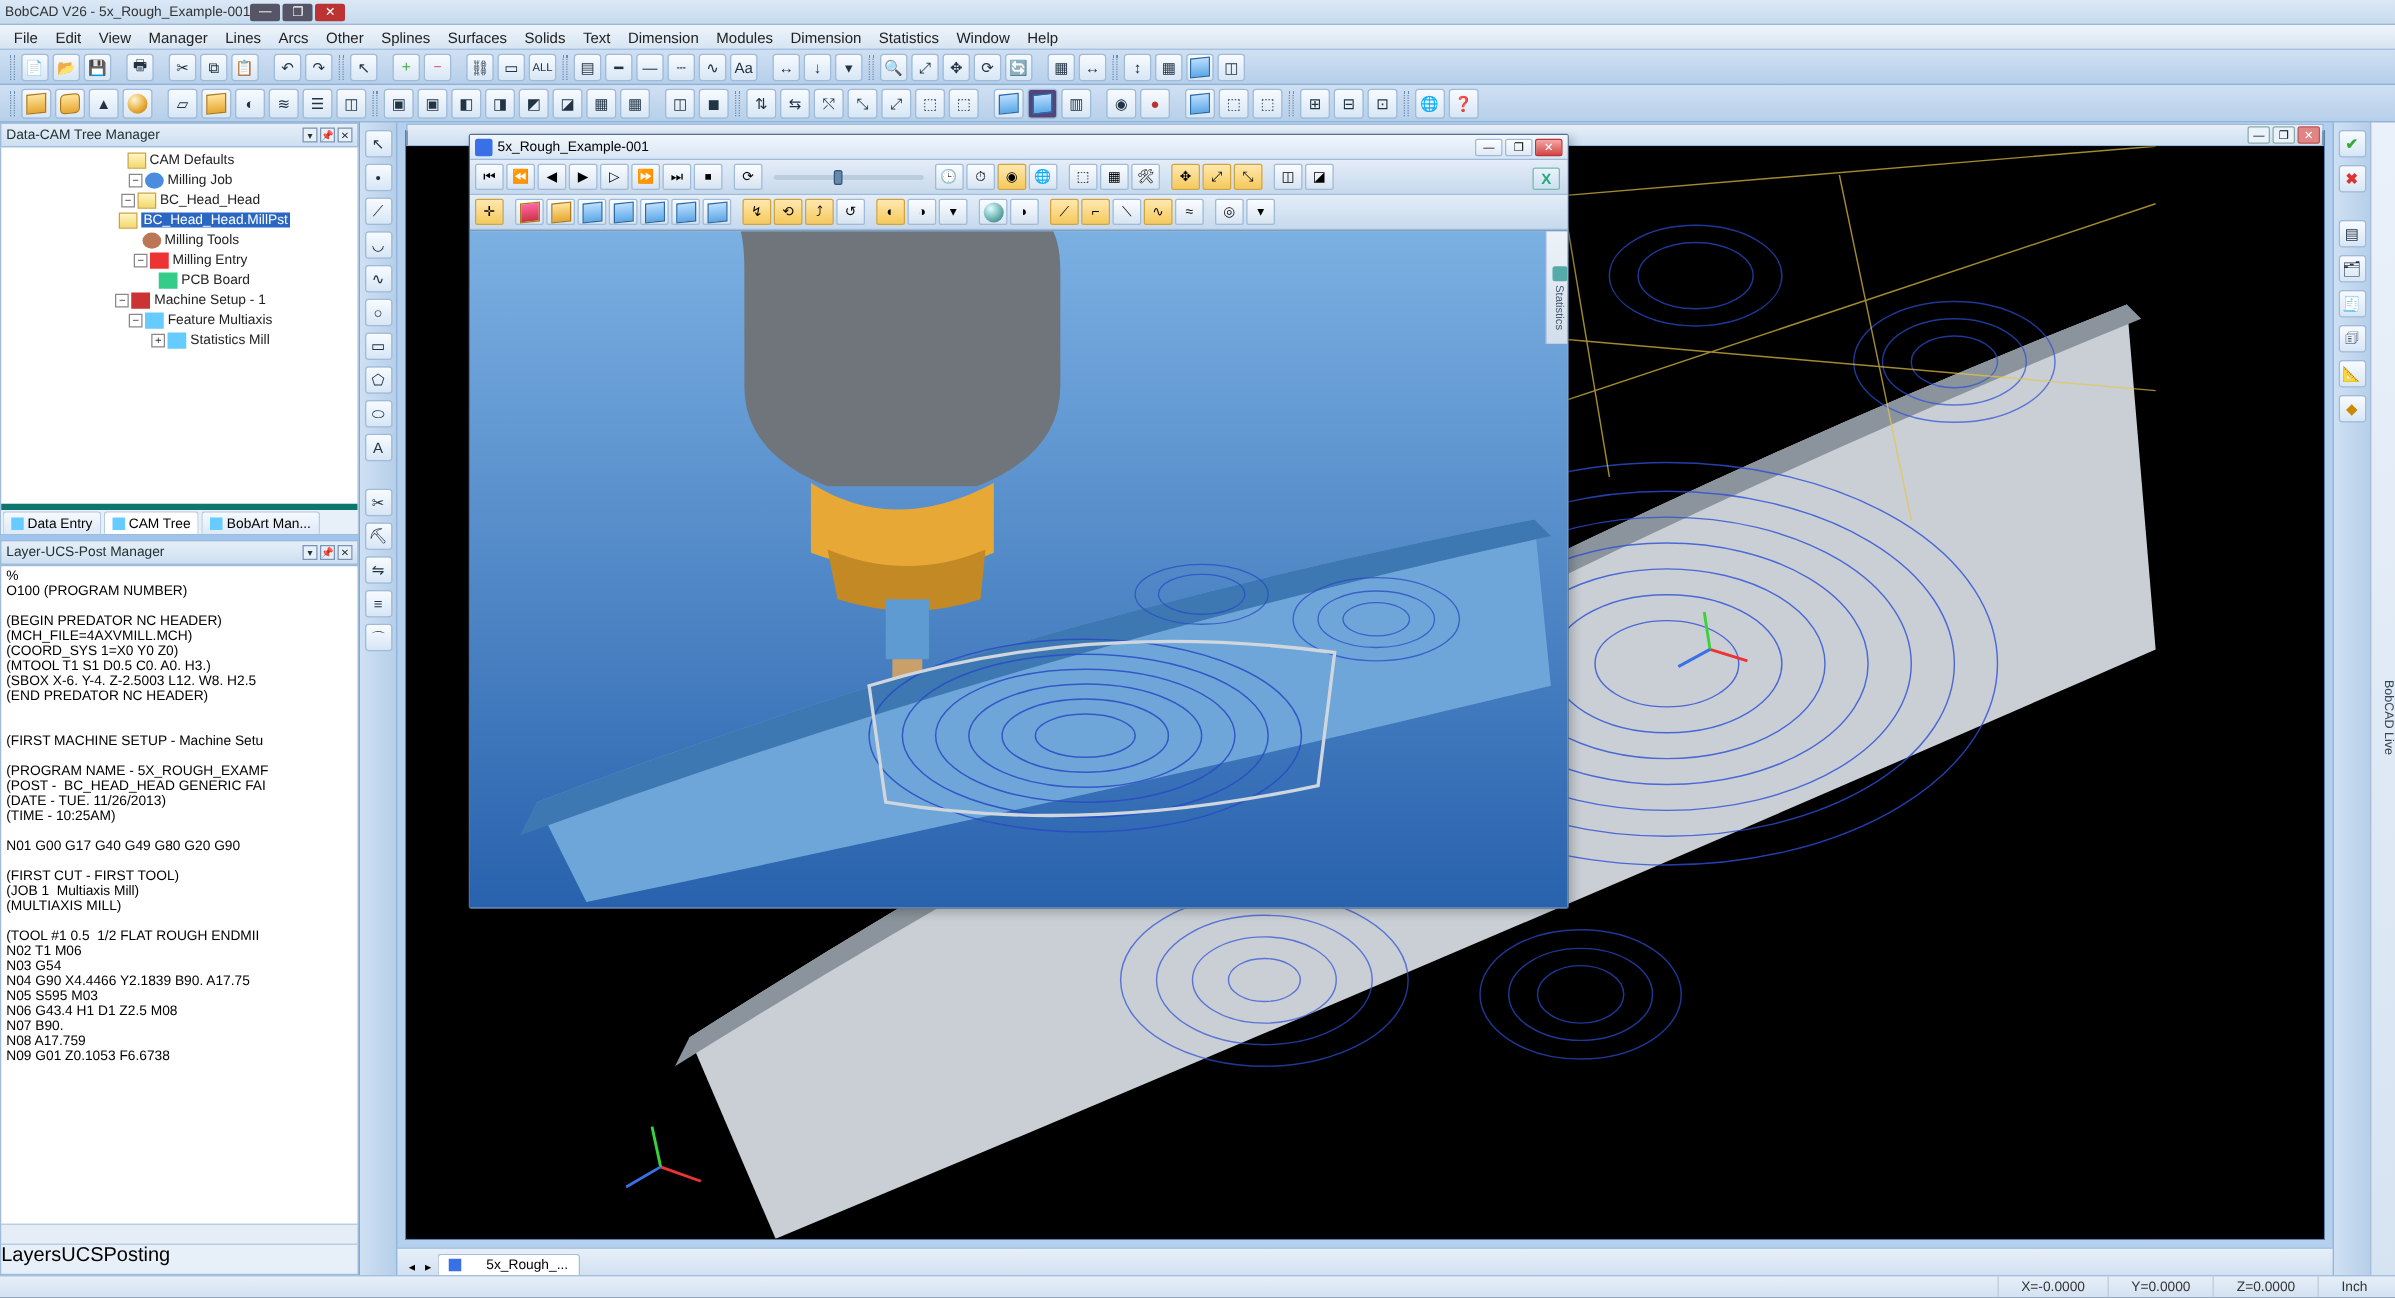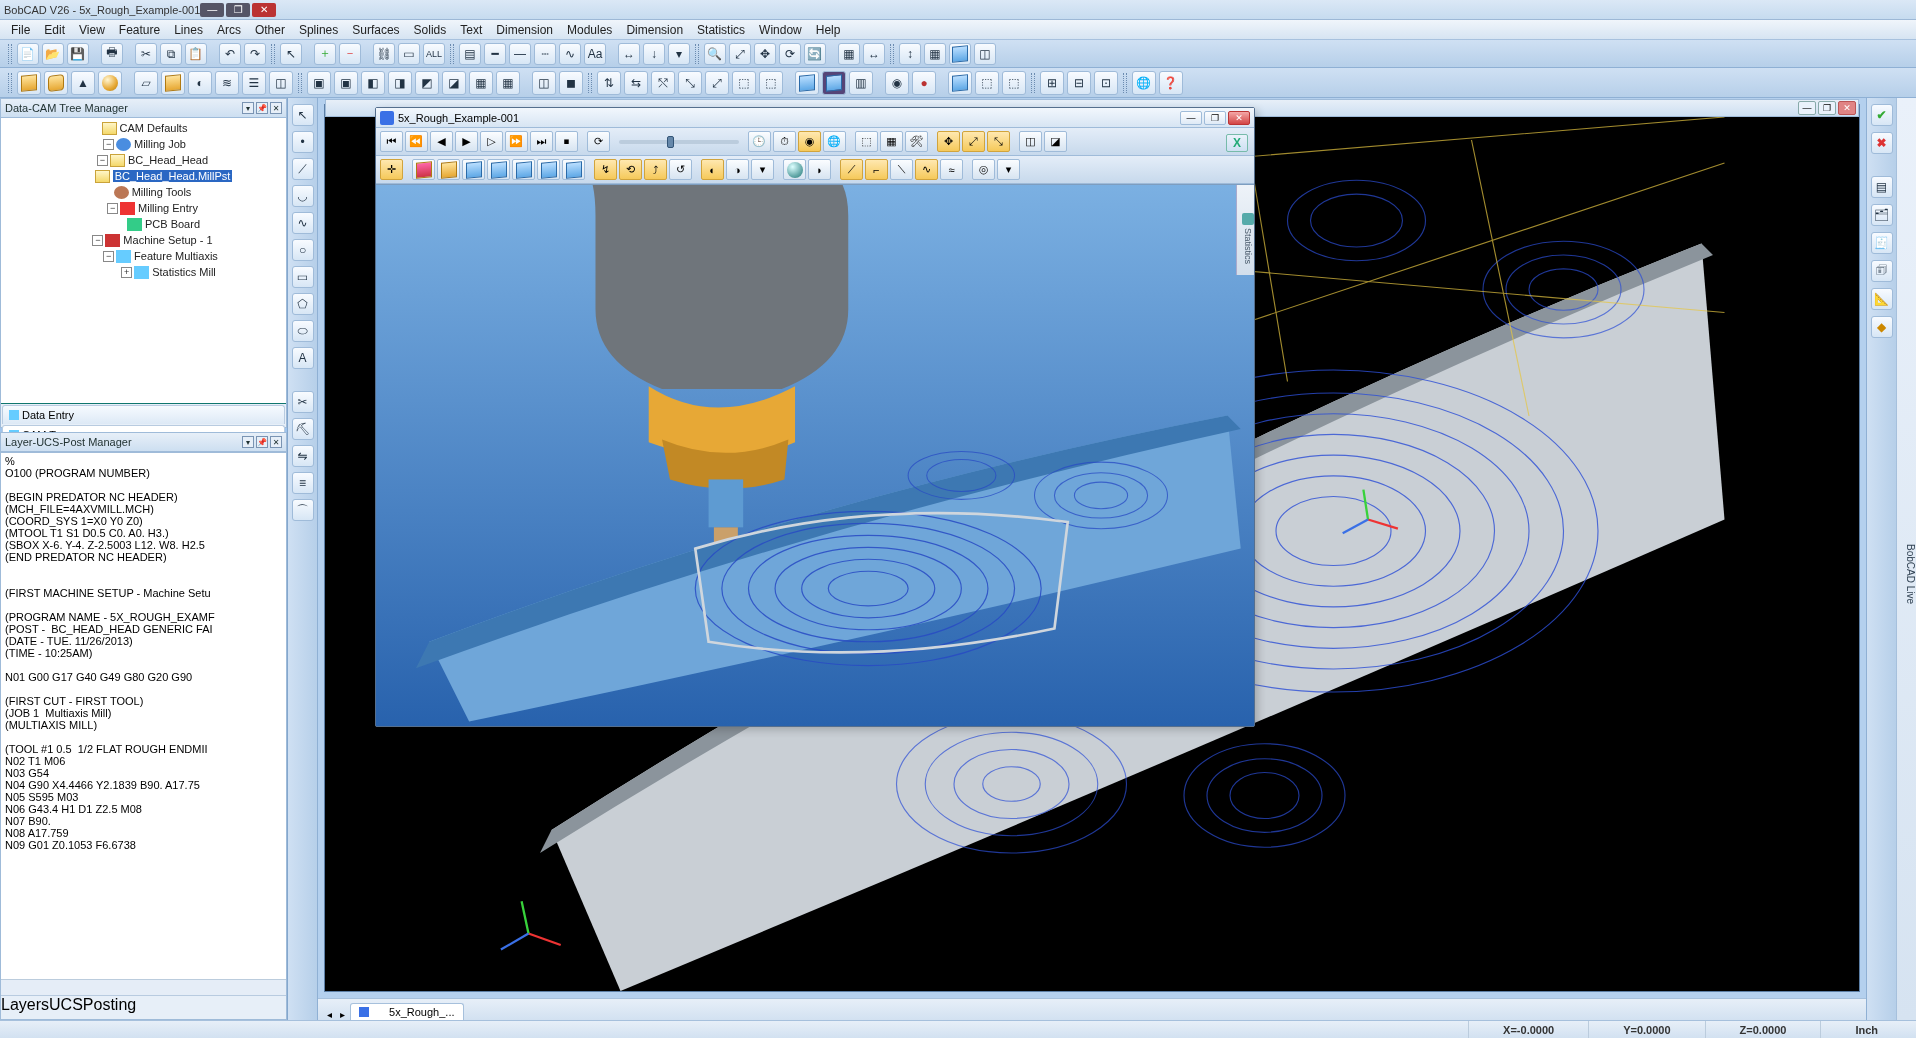--- a/index.html
+++ b/index.html
@@ -41,21 +41,21 @@
 .tree .ic { width:15px; height:13px; margin-right:3px; display:inline-block; }
 .ic.file { background:linear-gradient(#fff6c8,#f4d86a); border:1px solid #caa33a; }
 .ic.job { background:#4a8de0; border-radius:50%; }
 .ic.red { background:#e33; }
 .ic.gear { background:#b75; border-radius:50%; }
 .ic.board { background:#3c8; }
 .ic.mill { background:#c33; }
 .ic.feat { background:#6cf; }
 .tree .sel { background:#2a67c3; color:#fff; padding:0 2px; }
 
-.tree-tabs { height:24px; display:flex; border-top:1px solid #0f766e; background:#e7eff8;flex-direction:column; }
+.tree-tabs { height:24px; display:flex; border-top:5px solid #0f766e; background:#e7eff8; }
 .tree-tabs .tt { flex:0 0 auto; padding:3px 6px; font-size:11px; border:1px solid #b8cbe0; border-bottom:0; margin:1px 1px 0 1px; background:linear-gradient(#f6faff,#dde9f6); display:flex; align-items:center; gap:3px; border-radius:3px 3px 0 0; }
 .tree-tabs .tt.active { background:#fff; }
 .tt .sq { width:10px;height:10px; }
 
 .post-pane { flex:1; display:flex; flex-direction:column; border:1px solid #9fbbd9; min-height:0; }
 .postbody { flex:1; background:#fff; overflow:auto; font-family:Consolas, monospace; font-size:11px; padding:2px 4px; color:#000; border-top:0; }
 .postbody pre { white-space:pre; }
 .post-scroll { height:16px; background:#e5edf7; border-top:1px solid #bcd; }
 .post-tabs { height:24px; display:flex; background:#e7eff8; border-top:1px solid #b8cbe0; }
 
@@ -99,21 +99,21 @@
 
 .rightstrip { width:30px; background:linear-gradient(90deg,#cfe0f3,#b6cfe9); border-left:1px solid #8fb0d4; display:flex; flex-direction:column; align-items:center; padding:6px 0; gap:6px; }
 .rightstrip .tbtn { width:22px; height:22px; }
 .check { color:#3a3; font-weight:bold; }
 .xred { color:#d33; font-weight:bold; }
 
 .bobcadlive { width:20px; background:linear-gradient(#eaf1fa,#d6e3f1); border-left:1px solid #a6c0dc; writing-mode:vertical-rl; font-size:10px; text-align:center; padding-top:30px; color:#345; }
 
 
 .statusbar { height:18px; background:linear-gradient(#e7eff8,#d2e1f1); border-top:1px solid #a6c0dc; display:flex; align-items:center; justify-content:flex-end; font-size:11px; color:#333; padding:0 4px; }
-.statusbar .cell { border-left:1px solid #bcd; padding:0 34px; height:100%; display:flex; align-items:center;font-weight:bold; }
+.statusbar .cell { border-left:1px solid #bcd; padding:0 18px; height:100%; display:flex; align-items:center; }
 
 
 .canvas svg { width:100%; height:100%; }
 
 </style>
 </head>
 <body>
 
 <div class="titlebar">
   <span class="title">BobCAD V26 - 5x_Rough_Example-001</span>
@@ -121,21 +121,21 @@
     <div class="wbtn">—</div>
     <div class="wbtn">❐</div>
     <div class="wbtn close">✕</div>
   </div>
 </div>
 
 <div class="menubar">
   <span>File</span>
   <span>Edit</span>
   <span>View</span>
-  <span>Feature</span>
+  <span>Manager</span>
   <span>Lines</span>
   <span>Arcs</span>
   <span>Other</span>
   <span>Splines</span>
   <span>Surfaces</span>
   <span>Solids</span>
   <span>Text</span>
   <span>Dimension</span>
   <span>Modules</span>
   <span>Dimension</span>

